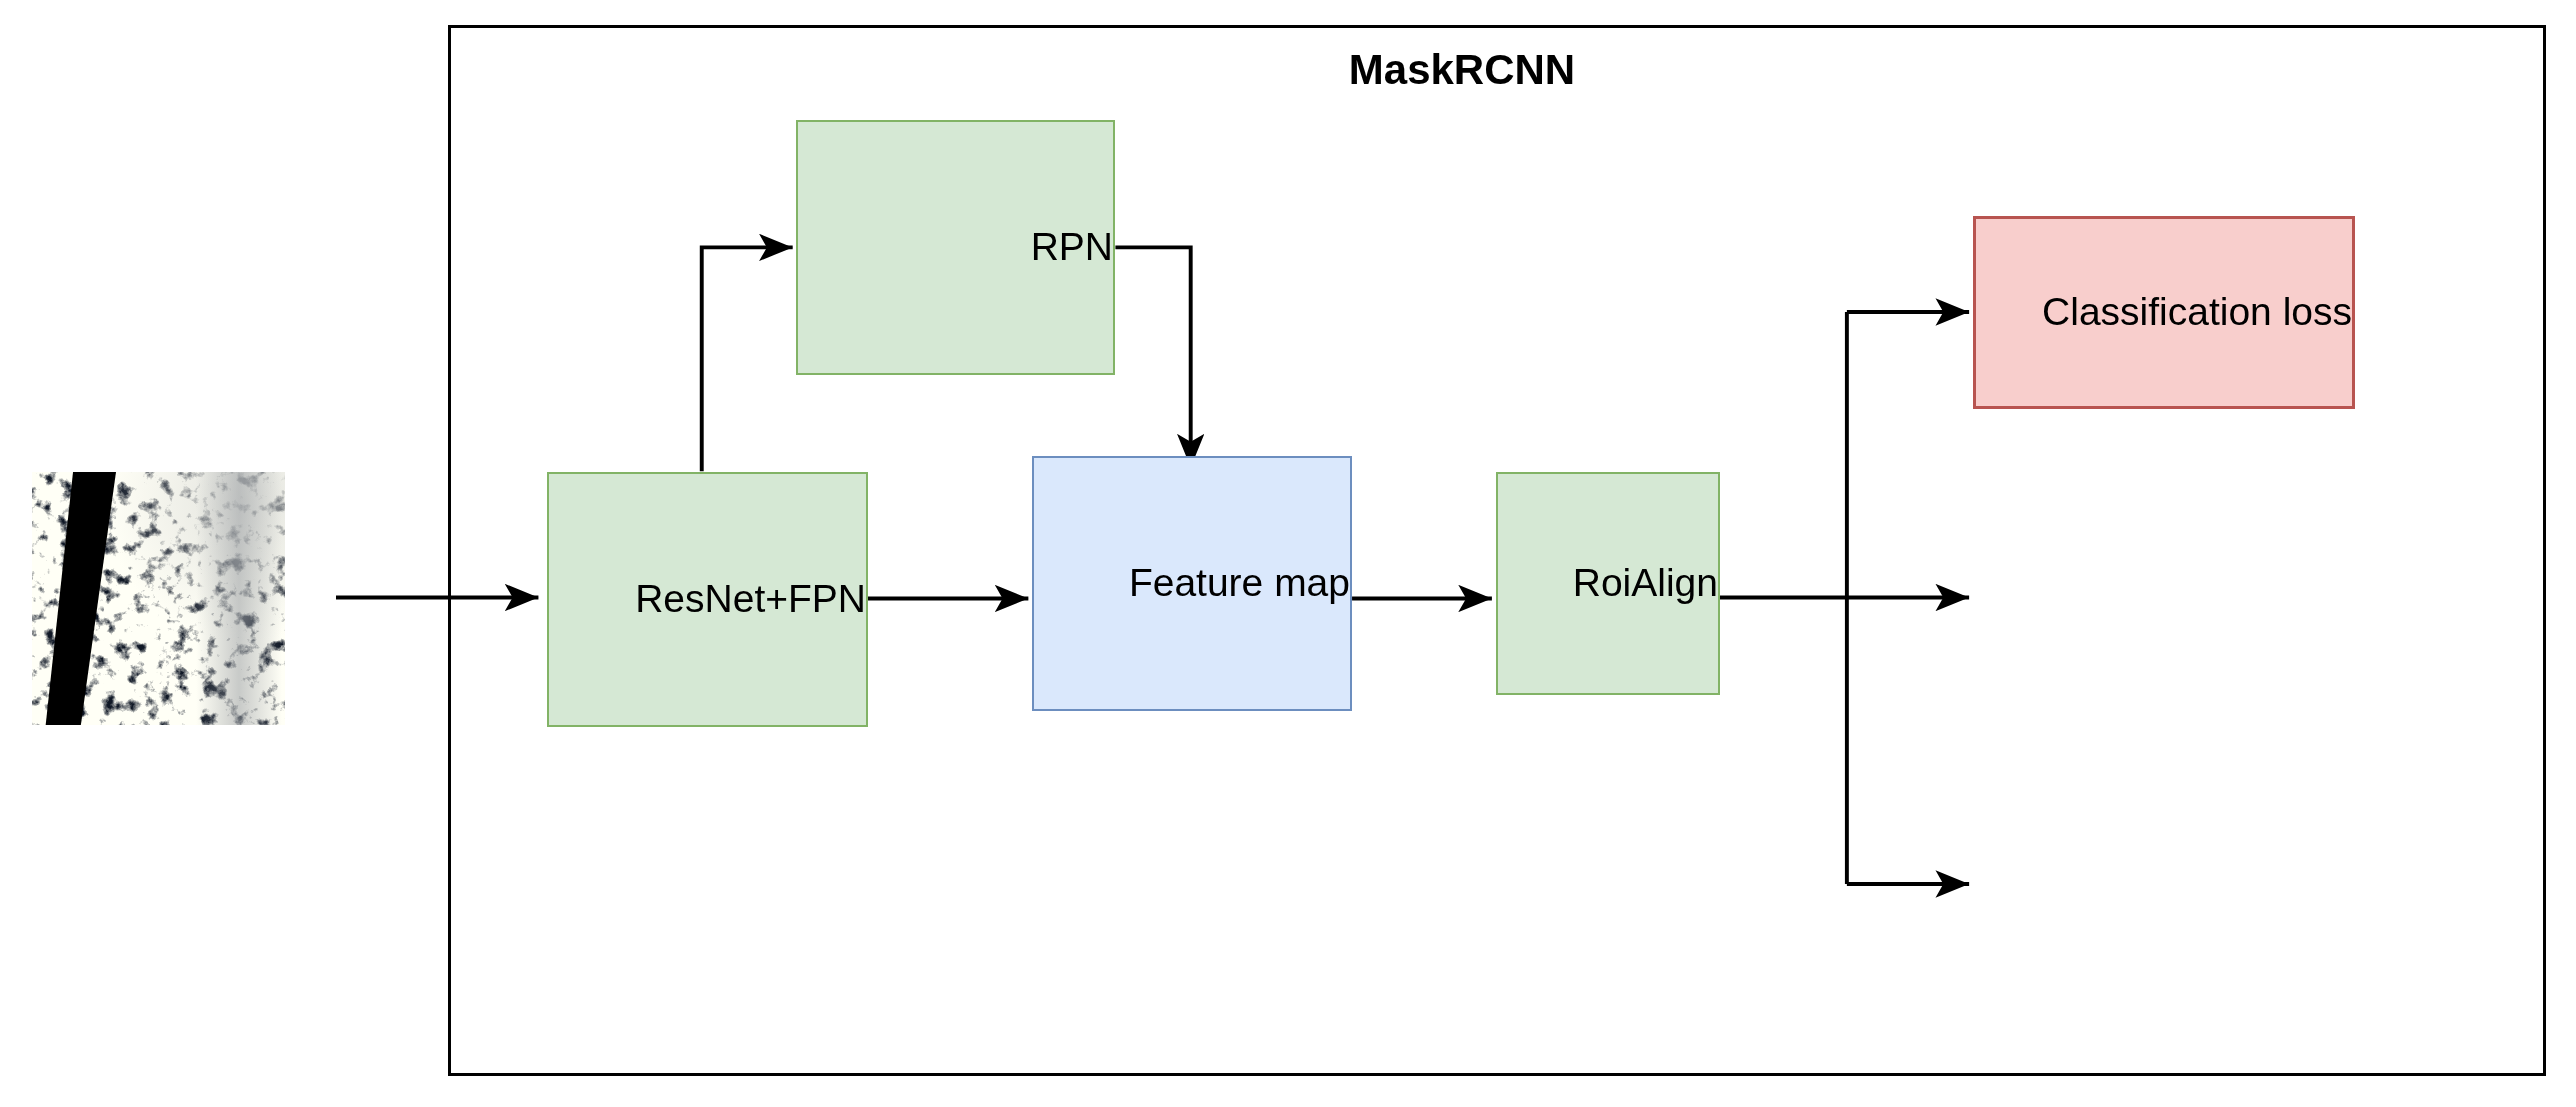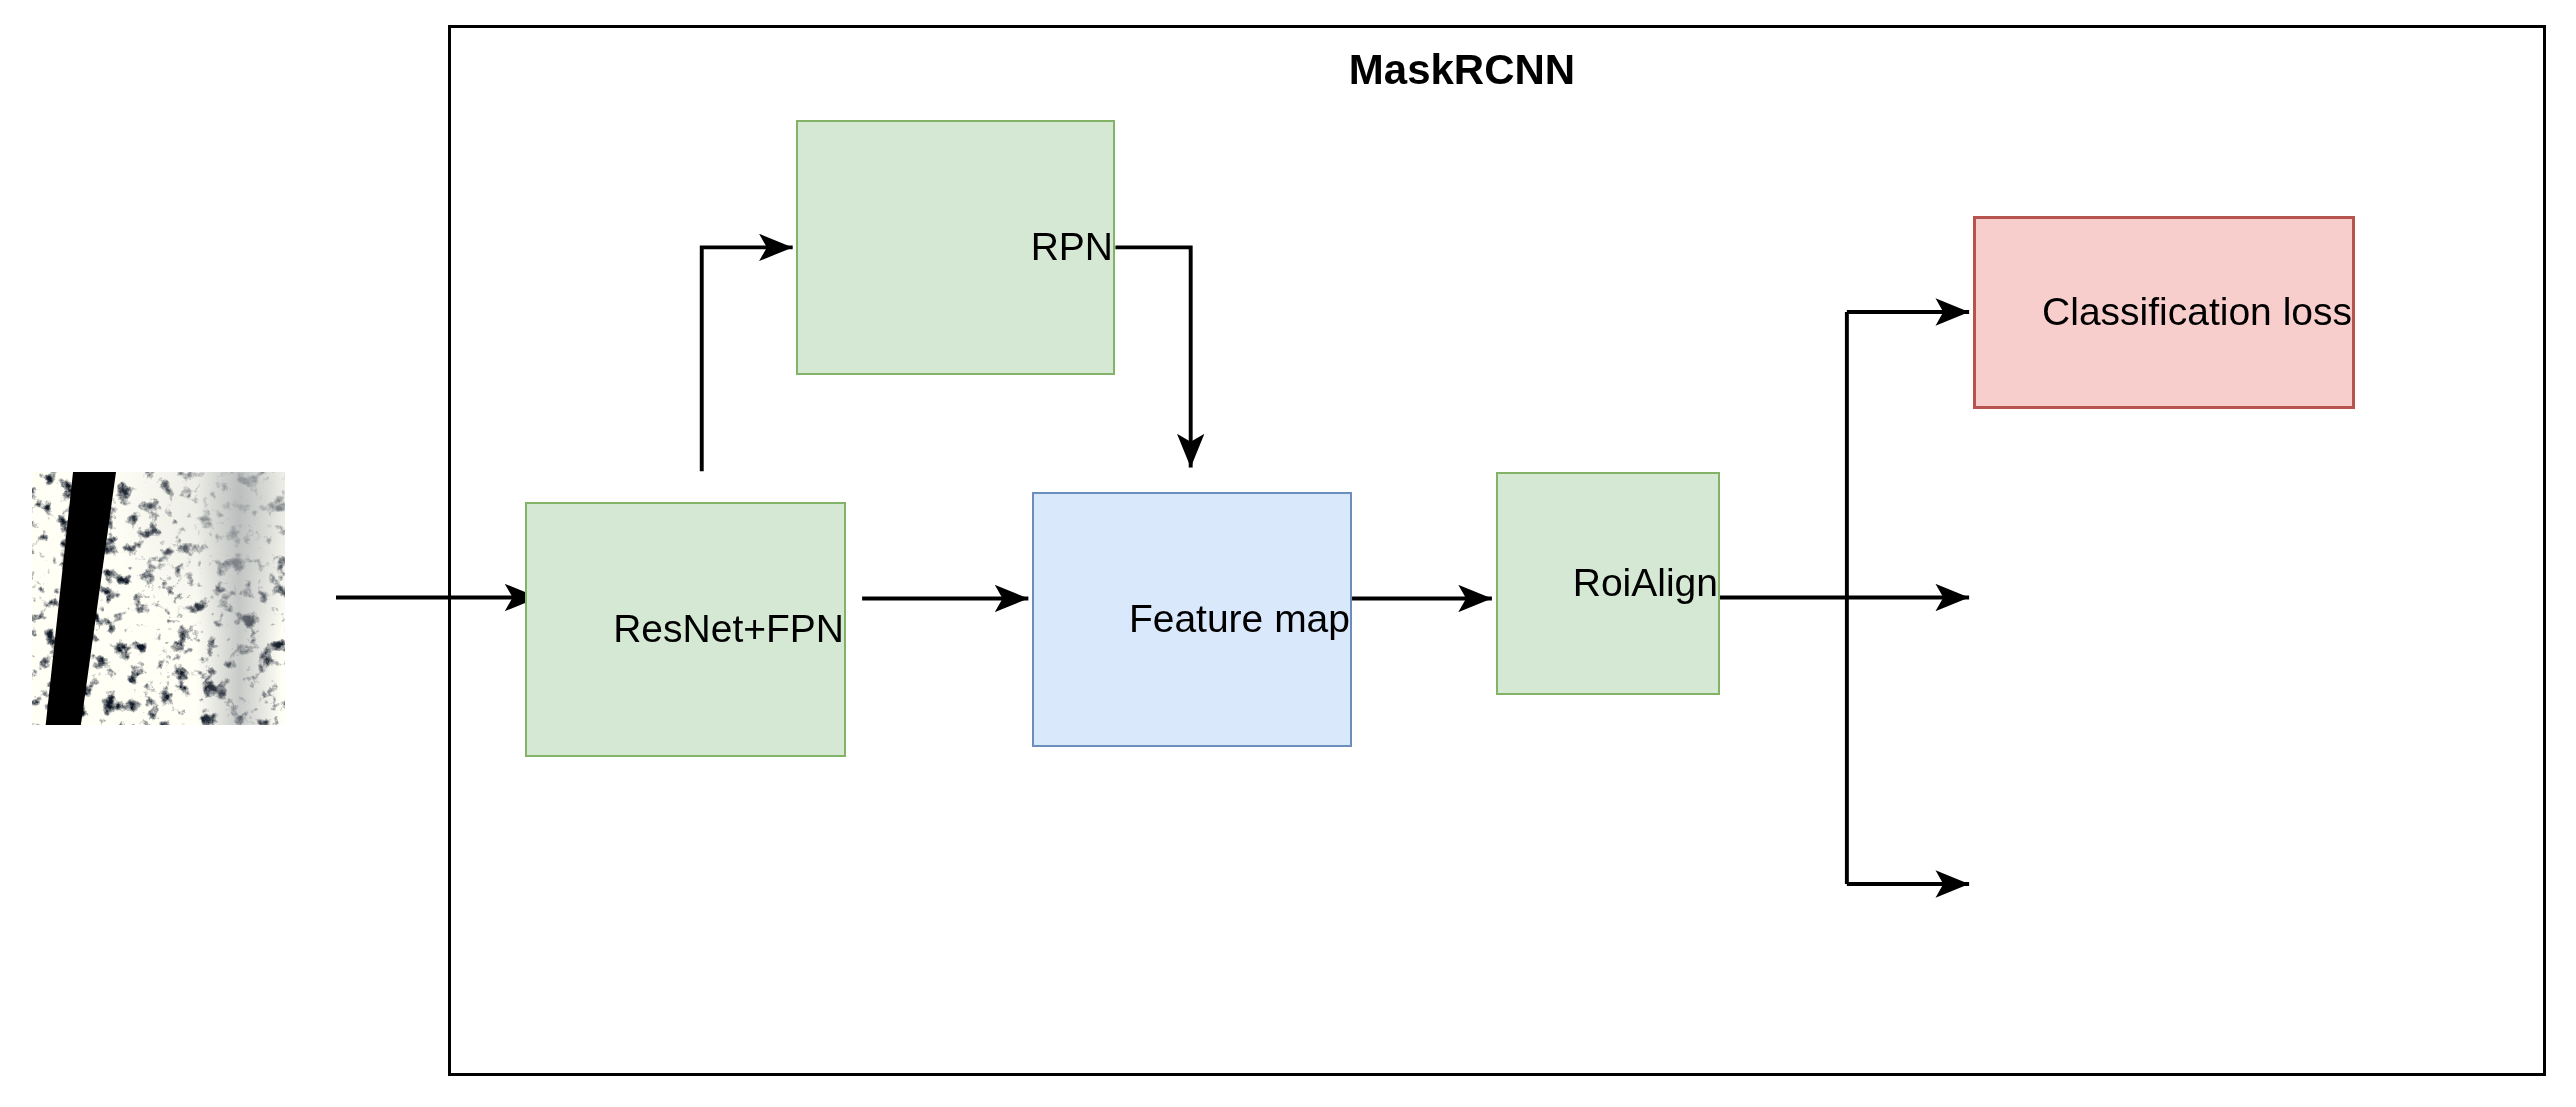--- a/index.html
+++ b/index.html
@@ -57,22 +57,22 @@
     font-size: 39px;
     line-height: 1.2;
     text-align: center;
     white-space: nowrap;
   }
   .node.green { background: #d5e8d4; border: 2.9px solid #82b366; }
   .node.blue  { background: #dae8fc; border: 2.9px solid #6c8ebf; }
   .node.red   { background: #f8cecc; border: 3.9px solid #b85450; }
 
   #node-rpn            { left: 796px;  top: 120px; width: 319px; height: 255px; }
-  #node-resnet         { left: 525px;  top: 472px; width: 321px; height: 255px; margin-top: 30px; }
-  #node-featuremap     { left: 1032px; top: 492px; width: 320px; height: 255px; }
+  #node-resnet         { left: 547px;  top: 472px; width: 321px; height: 255px; }
+  #node-featuremap     { left: 1032px; top: 456px; width: 320px; height: 255px; }
   #node-roialign       { left: 1496px; top: 472px; width: 224px; height: 223px; }
   #node-classification { left: 1973px; top: 216px; width: 382px; height: 193px; }
   #node-boxregression  { left: 1973px; top: 502px; width: 383px; height: 192px; }
   #node-maskbranch     { left: 1973px; top: 790px; width: 383px; height: 191px; }
 </style>
 </head>
 <body>
 
 <div class="canvas">
 

